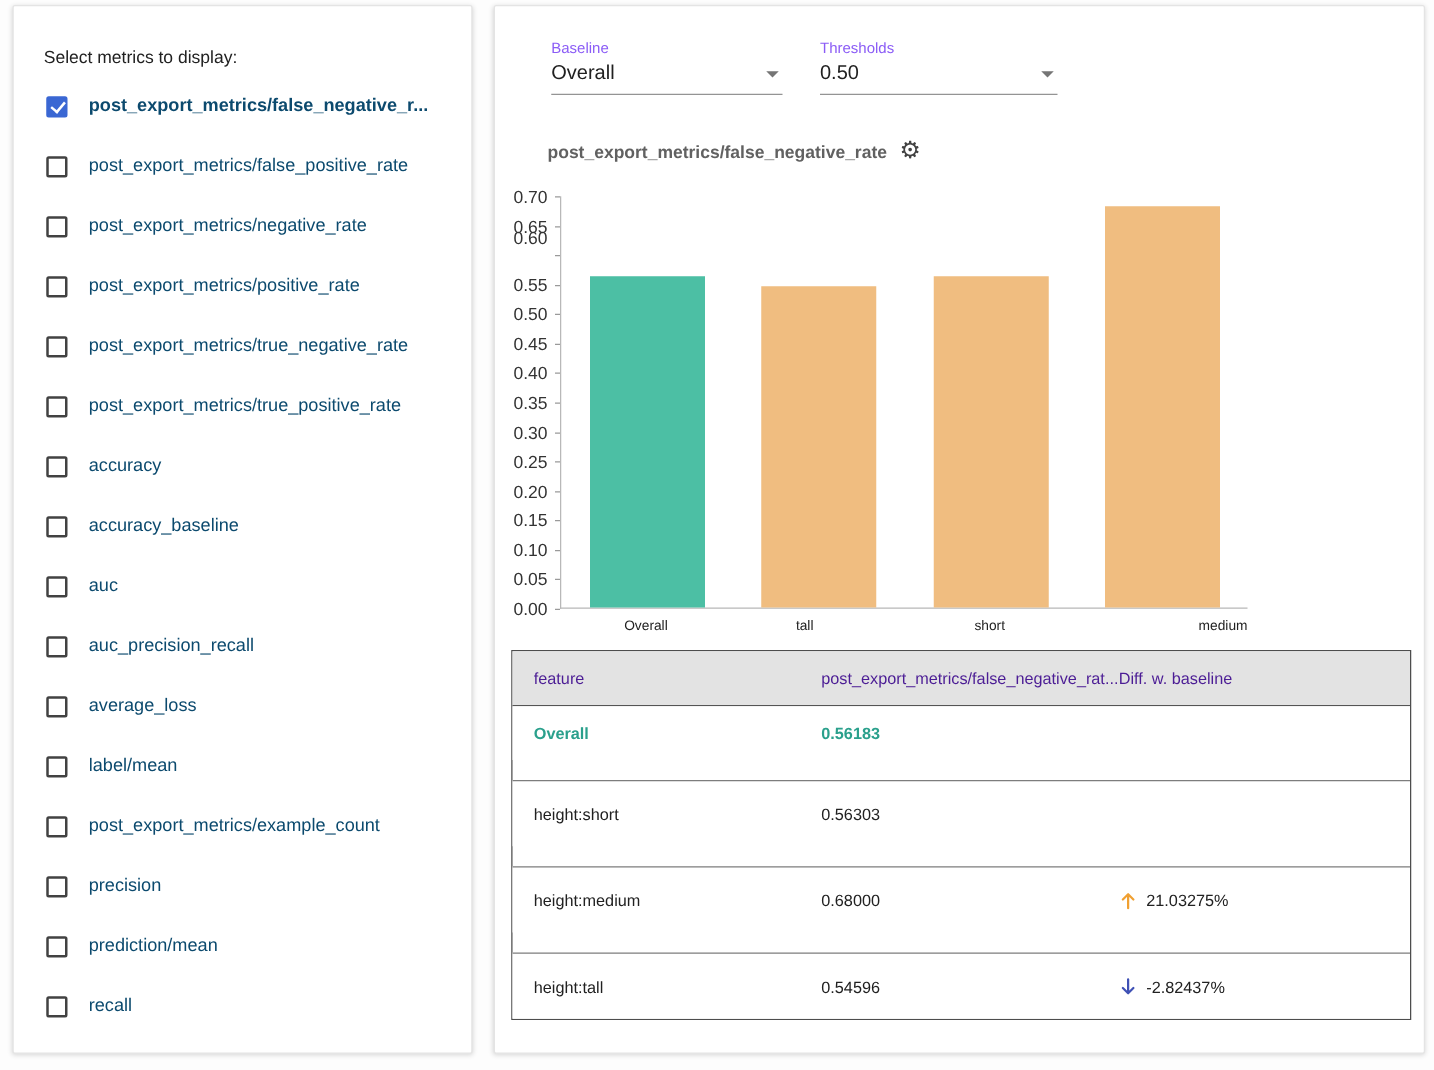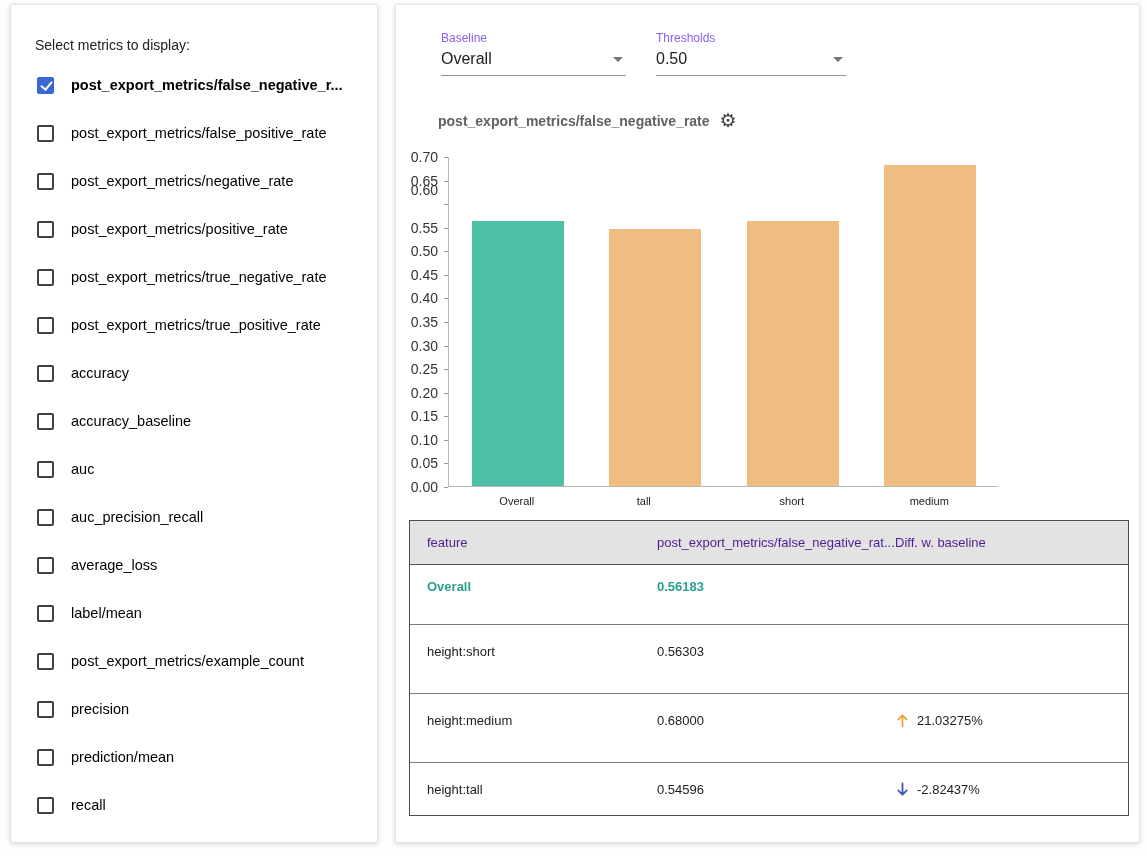--- a/index.html
+++ b/index.html
@@ -32,21 +32,21 @@
   .metric-item.checked .checkbox {
     background:var(--checkbox-checked,#3a67d3);
     border-color:var(--checkbox-checked,#3a67d3);
   }
   .metric-item.checked .checkbox::after {
     content:""; position:absolute; left:4px; top:0.5px;
     width:5px; height:9px;
     border:solid #fff; border-width:0 2px 2px 0;
     transform:rotate(40deg);
   }
-  .metric-label { font-size:14.5px; color:#000000; white-space:nowrap; }
+  .metric-label { font-size:14.5px; color:#0c4a6e; white-space:nowrap; }
   .metric-item.checked .metric-label { font-weight:bold; }
 
   
   .controls { position:absolute; top:26px; left:45px; display:flex; gap:30px; }
   .select { cursor:pointer; }
   .select.baseline { width:185px; }
   .select.thresholds { width:190px; }
   .select-label { font-size:12px; color:#8b5cf6; margin-bottom:5px; }
   .select-value-row {
     display:flex; align-items:center; justify-content:space-between;
@@ -225,21 +225,21 @@
     <div class="plot-area">
         <div class="bar" style="left: 22.75px; width: 92px; height: 264.863px; background: rgb(76, 191, 164);"></div>
         <div class="bar" style="left: 160.25px; width: 92px; height: 257.381px; background: rgb(240, 189, 128);"></div>
         <div class="bar" style="left: 297.75px; width: 92px; height: 265.428px; background: rgb(240, 189, 128);"></div>
         <div class="bar" style="left: 435.25px; width: 92px; height: 320.571px; background: rgb(240, 189, 128);"></div>
       </div>
     <div class="x-axis-labels">
         <div class="x-tick-label" style="left: 0px; width: 137.5px;">Overall</div>
         <div class="x-tick-label" style="left: 127px; width: 137.5px;">tall</div>
         <div class="x-tick-label" style="left: 275px; width: 137.5px;">short</div>
-        <div class="x-tick-label" style="left: 412.5px; width: 137.5px;">medium</div>
+        <div class="x-tick-label" style="left: 412.5px; width: 137.5px; text-align: right;">medium</div>
       </div>
   </div>
 
   <div class="metrics-table">
     <div class="tr thead">
         <div class="td">feature</div>
         <div class="td">post_export_metrics/false_negative_rat...</div>
         <div class="td">Diff. w. baseline</div>
       </div>
     <div class="tbody">

